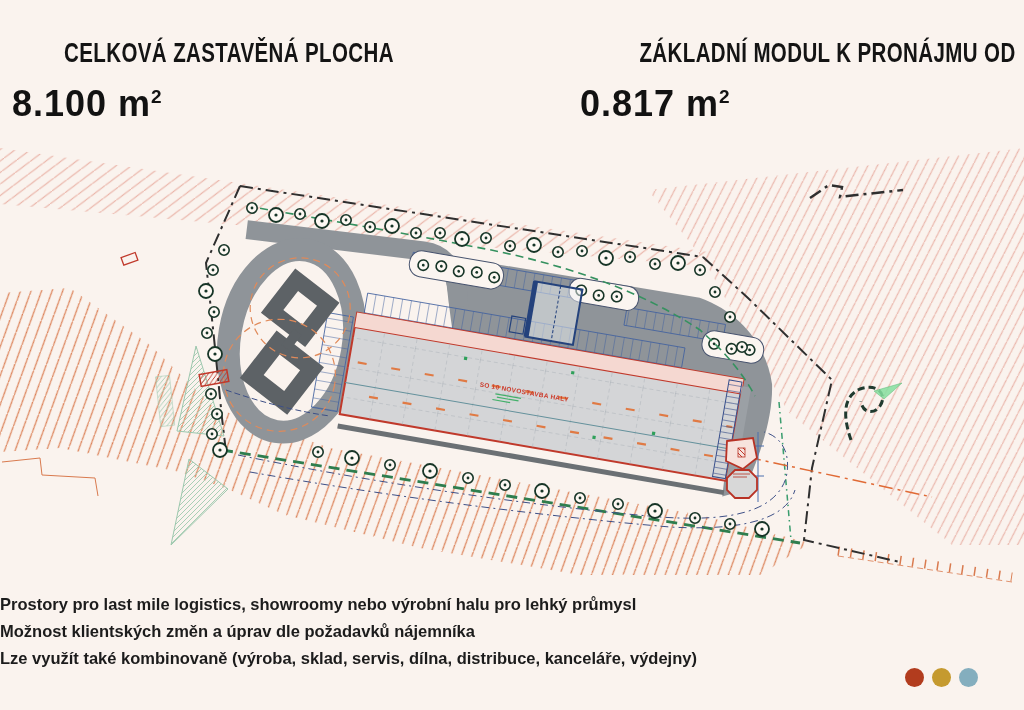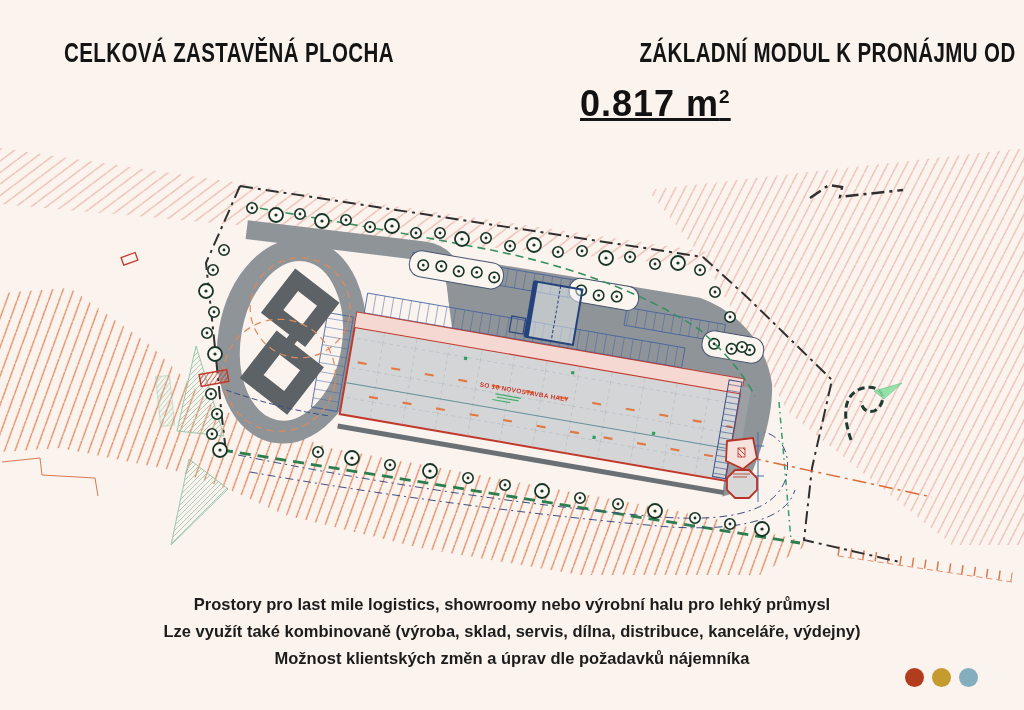--- a/index.html
+++ b/index.html
@@ -1,37 +1,38 @@
 <!DOCTYPE html>
 <html><head>
 <meta charset="utf-8">
 <style>
   html,body{margin:0;padding:0;}
   .page{position:relative;width:1024px;height:710px;background:#faf3ee;overflow:hidden;
         font-family:"Liberation Sans",sans-serif;color:#161616;}
   .stat{position:absolute;top:38px;width:410px;text-align:left;}
   .stat-left{left:12px;}
-  .stat-right{left:580px;text-decoration:underline;}
+  .stat-right{left:580px;}
   .stat-title{display:inline-block;font-size:27px;font-weight:700;letter-spacing:.5px;
               transform:scaleX(.76);transform-origin:center;white-space:nowrap;color:#141414;}
   .stat-value{margin-top:14px;font-size:36px;font-weight:700;letter-spacing:1px;color:#121212;}
   .stat-value sup{font-size:19px;font-weight:700;}
   .plan{position:absolute;left:0;top:130px;width:1024px;height:470px;}
-  .footer{position:absolute;left:0;top:591px;width:1024px;text-align:center;
+  .footer{position:absolute;left:0;top:591px;width:1024px;
           font-size:16.5px;font-weight:700;line-height:27px;color:#1c1c1c;}
   .dots{position:absolute;left:905px;top:668px;display:flex;gap:8px;}
   .dot{width:19px;height:19px;border-radius:50%;}
 </style>
 </head>
 <body>
 
 <div class="page">
 
   <div class="stat stat-left">
     <span class="stat-title">CELKOVÁ ZASTAVĚNÁ PLOCHA</span>
+    <div class="stat-value"><span>8.100 m</span><sup>2</sup></div>
   </div>
   <div class="stat stat-right">
     <span class="stat-title">ZÁKLADNÍ MODUL K PRONÁJMU OD</span>
     <div class="stat-value"><span>0.817 m</span><sup>2</sup></div>
   </div>
 
   <svg class="plan" viewBox="0 130 1024 470">
     <defs>
       <pattern id="pinkHatch" width="13" height="13" patternUnits="userSpaceOnUse" patternTransform="rotate(8)">
         <path d="M0,13 L13,0" stroke="#eab3a7" stroke-width="1.2"></path>
@@ -246,22 +247,22 @@
         <use href="#tr" x="618" y="504"></use>
       <use href="#trB" x="655" y="511"></use>
         <use href="#tr" x="695" y="518"></use>
         <use href="#tr" x="730" y="524"></use>
       <use href="#trB" x="762" y="529"></use>
     </g>
   </svg>
 
   <div class="footer">
     <div>Prostory pro last mile logistics, showroomy nebo výrobní halu pro lehký průmysl</div>
+    <div>Možnost klientských změn a úprav dle požadavků nájemníka</div>
     <div>Lze využít také kombinovaně (výroba, sklad, servis, dílna, distribuce, kanceláře, výdejny)</div>
-    <div>Možnost klientských změn a úprav dle požadavků nájemníka</div>
   </div>
 
   <div class="dots">
     <span class="dot" style="background: rgb(178, 60, 30);"></span>
     <span class="dot" style="background: rgb(197, 154, 47);"></span>
     <span class="dot" style="background: rgb(132, 174, 190);"></span>
   </div>
 
 </div>
 

